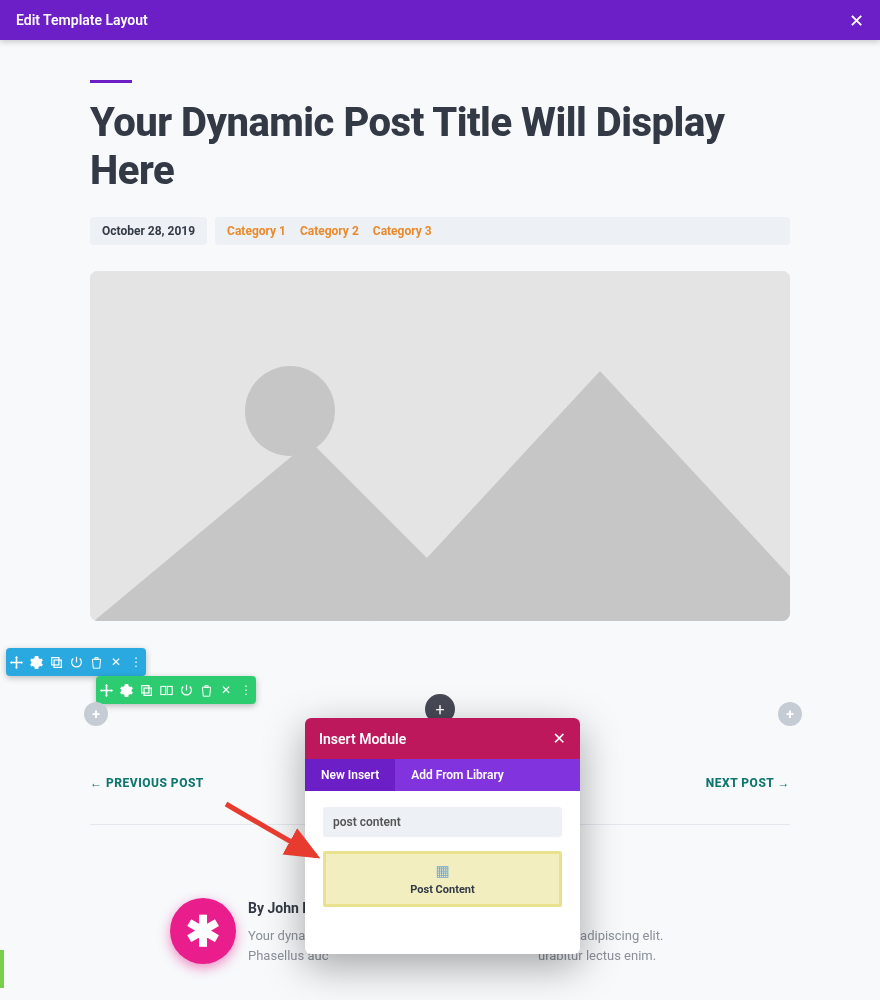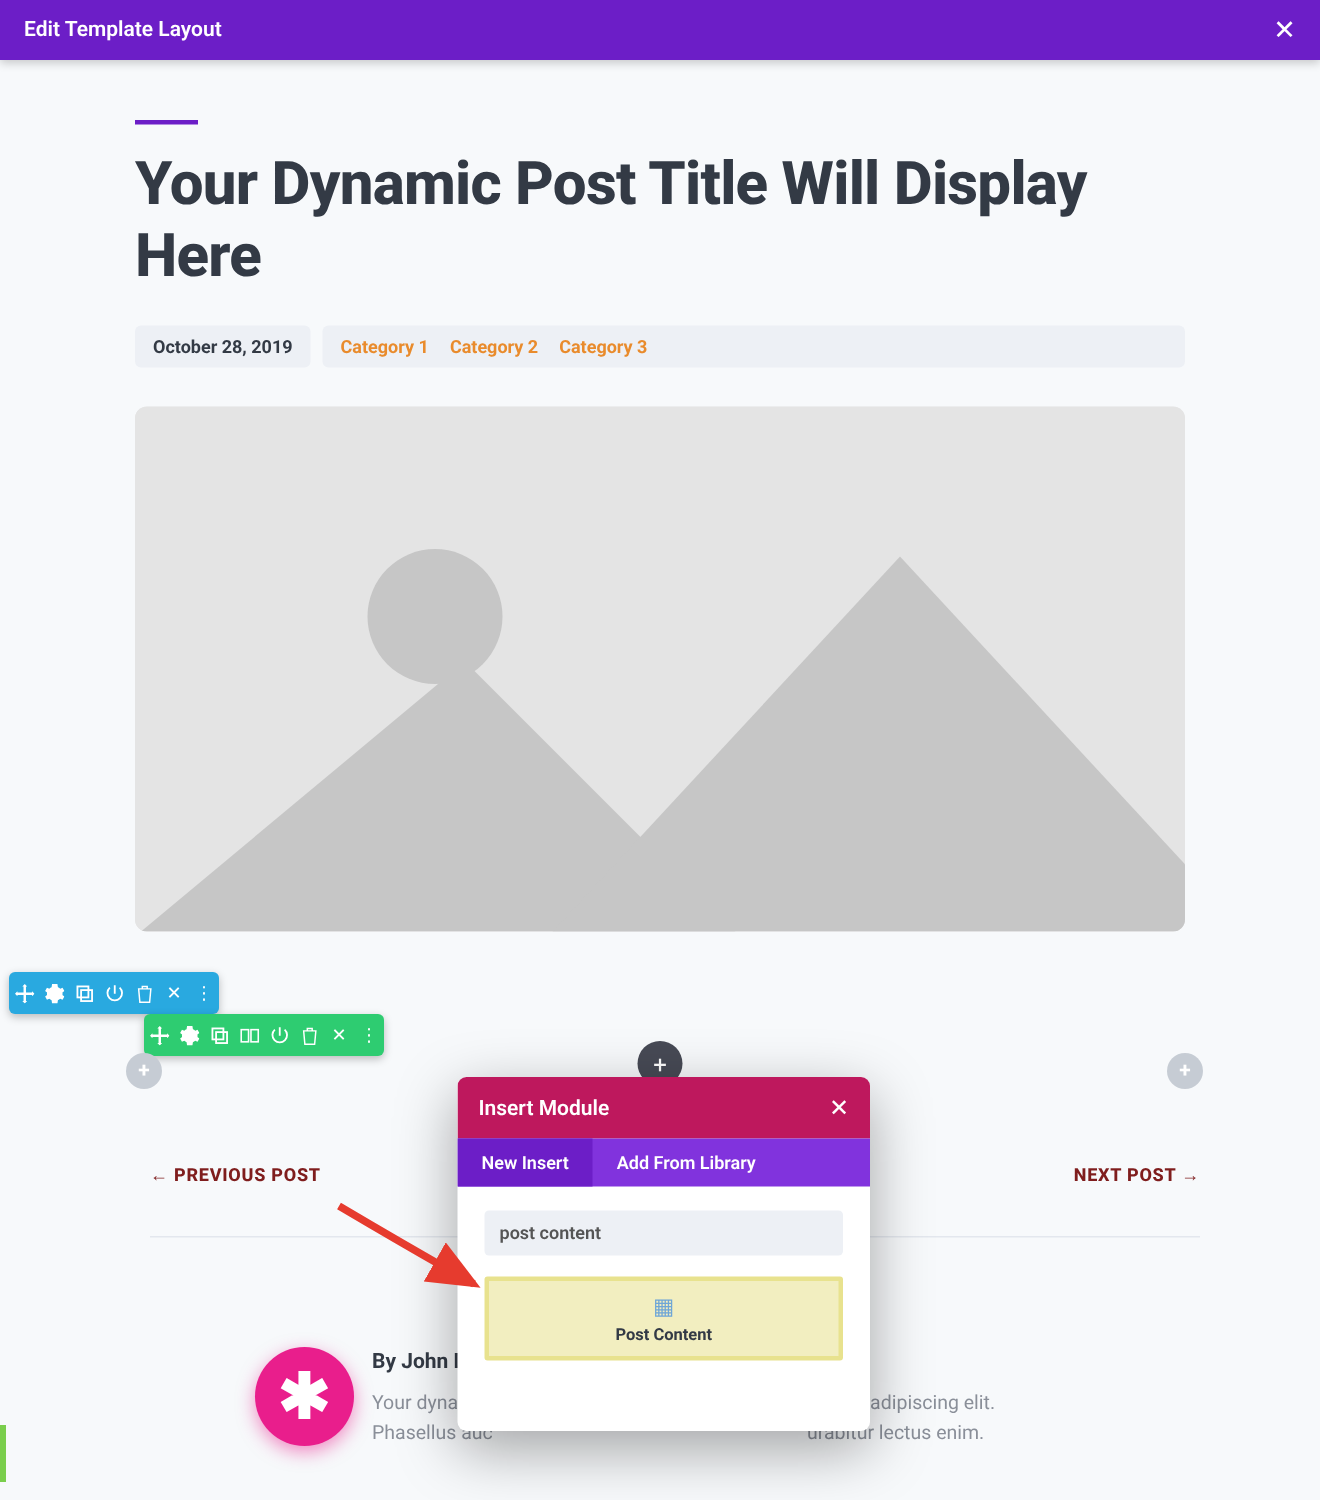--- a/index.html
+++ b/index.html
@@ -32,21 +32,21 @@
 .modal-title{font-size:14px;font-weight:600}
 .modal-close{font-size:16px;background:none;border:none;color:#fff;cursor:pointer}
 .modal-tabs{background:#8133dd;display:flex}
 .modal-tab{flex:0 0 auto;padding:9px 16px;font-size:12px;font-weight:600;color:#fff;cursor:pointer;background:none;border:none}
 .modal-tab.active{background:#6c1ec7}
 .modal-body{padding:16px 18px 47px 18px}
 .search-input{width:100%;background:#edf0f5;border:none;border-radius:3px;padding:8px 10px;font-size:12px;font-weight:600;color:#555;outline:none}
 .module-opt{margin-top:14px;background:#f2eec0;border:3px solid #e8e28e;border-radius:2px;padding:8px 10px;text-align:center;cursor:pointer}
 .module-opt .ico{color:#6fa6d6;font-size:15px}
 .module-opt .lbl{font-size:11px;font-weight:700;color:#333a45;margin-top:3px}
-.pagernav{position:absolute;width:700px;left:100px;top:776px;display:flex;justify-content:space-between;font-size:12px;font-weight:800;letter-spacing:.5px;color:#7f1d1d}
+.pagernav{position:absolute;width:700px;left:90px;top:776px;display:flex;justify-content:space-between;font-size:12px;font-weight:800;letter-spacing:.5px;color:#0f766e}
 .pagernav .sep{position:absolute;left:0;right:0;top:48px;border-top:1px solid #e3e7ee}
 .author-block{position:absolute;left:248px;top:900px;font-size:13px}
 .author-name{font-weight:700;color:#333a45;font-size:14px}
 .author-desc{margin-top:10px;color:#8a8f99;font-size:13px;line-height:1.5;width:540px}
 .arrow{position:absolute;left:220px;top:798px;pointer-events:none;z-index:60}
 .fab{position:absolute;left:170px;top:898px;width:66px;height:66px;border-radius:50%;background:#e91e8c;display:flex;align-items:center;justify-content:center;color:#fff;font-size:42px;font-weight:bold;box-shadow:0 4px 12px rgba(233,30,140,.5);cursor:pointer;border:none;z-index:70}
 .green-sliver{position:absolute;left:0;top:950px;width:4px;height:38px;background:#7ace4c}
 </style>
 </head>
 <body>

